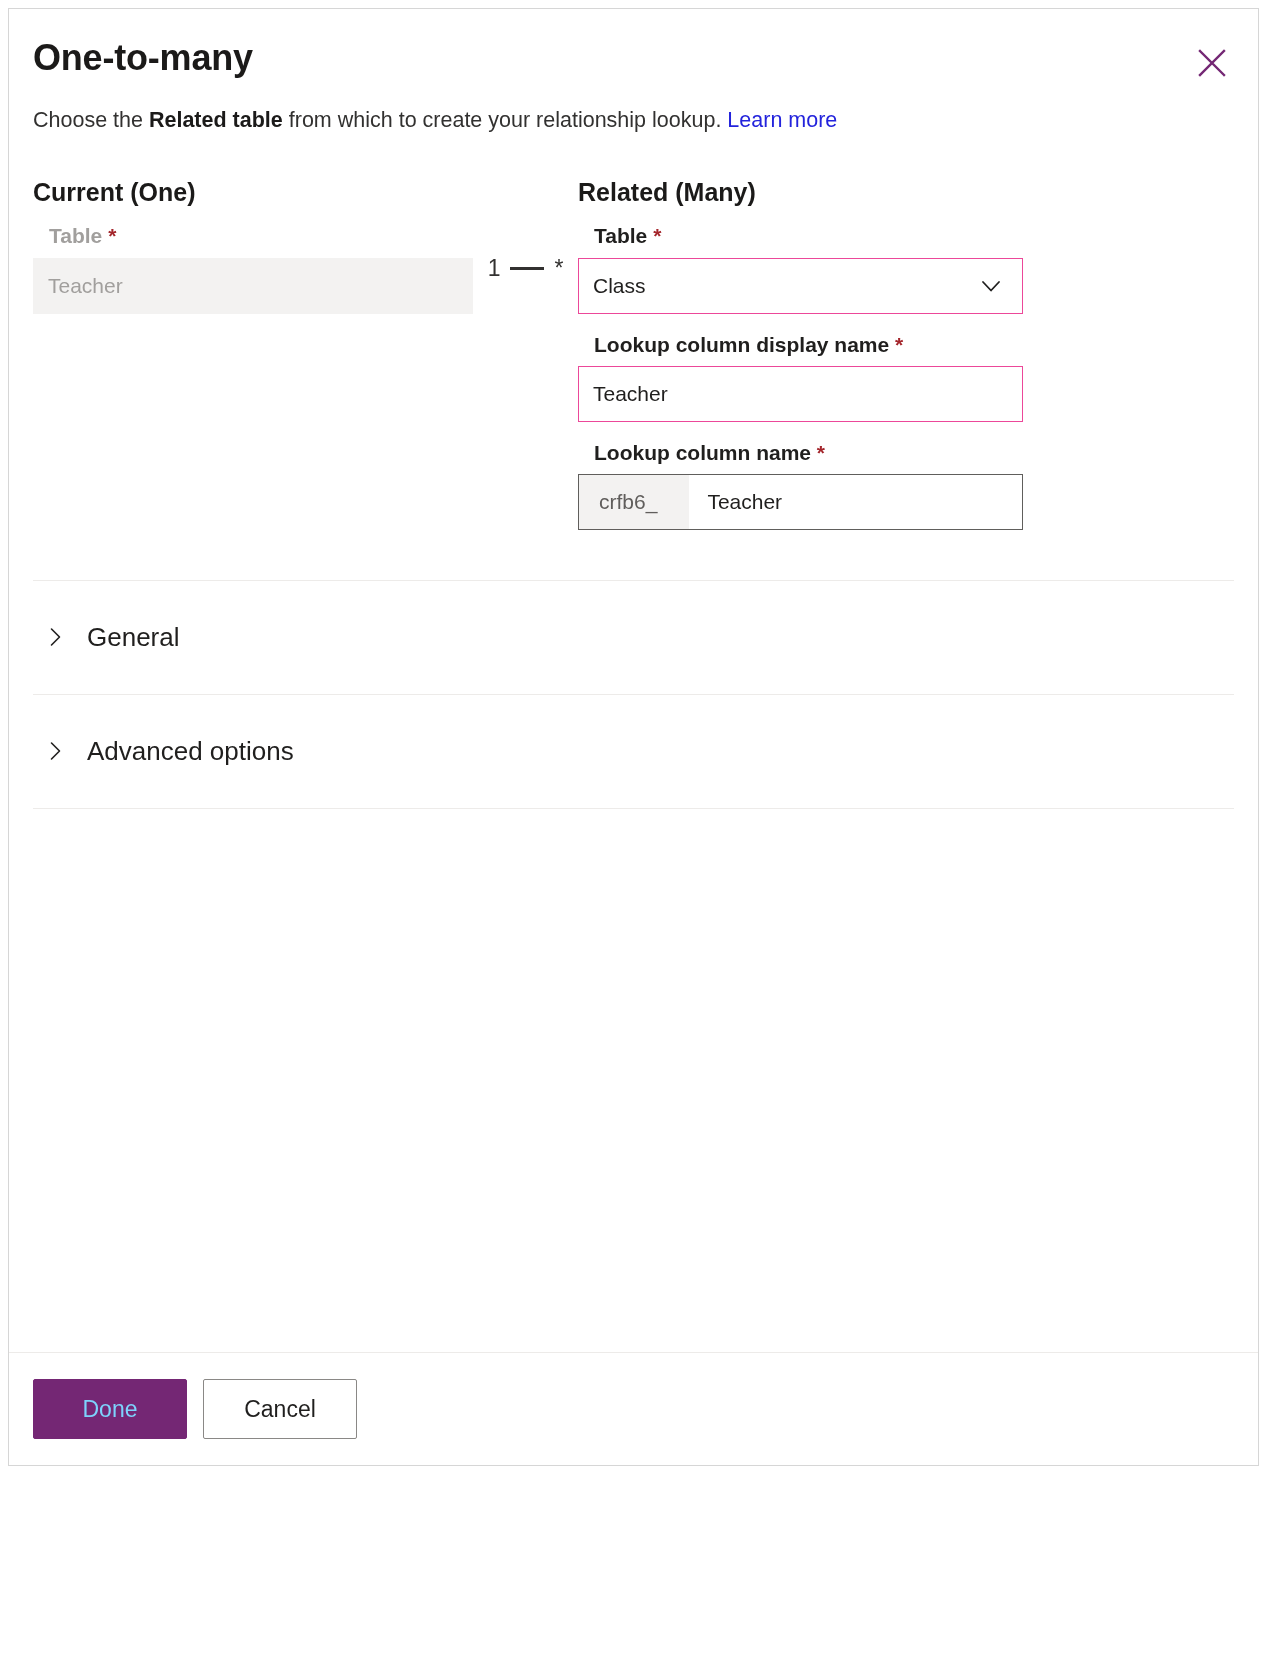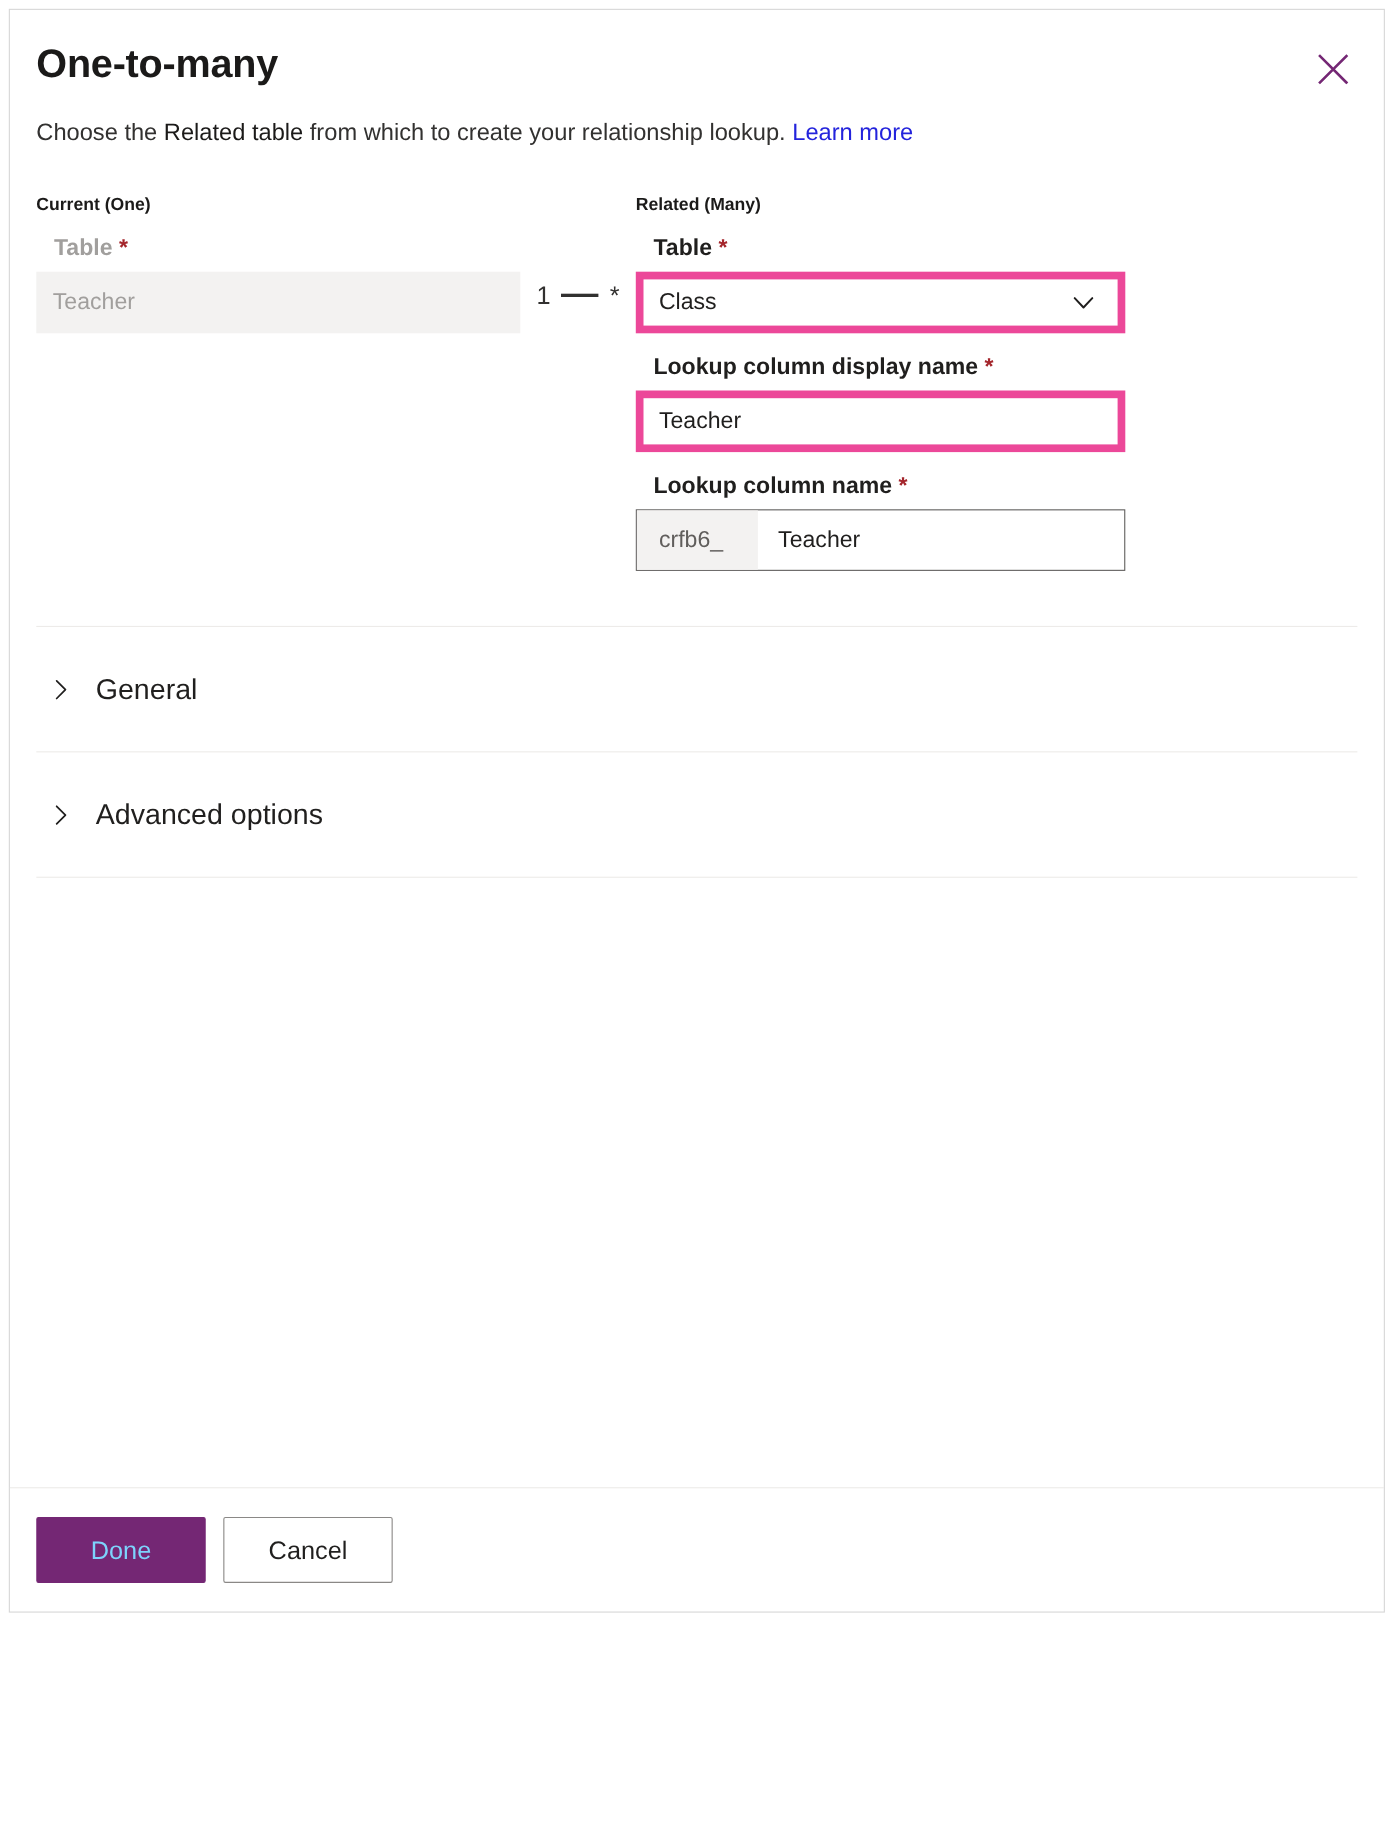--- a/index.html
+++ b/index.html
@@ -64,21 +64,21 @@
   .close-btn svg { display: block; }
 
   .subtitle {
     margin: 28px 0 0 0;
     padding: 0 24px 0 24px;
     font-size: 21.5px;
     line-height: 1.35;
     color: #323130;
     font-weight: 400;
   }
-  .subtitle b { font-weight: 400; color: #1b1a19; }
+  .subtitle b { font-weight: 700; color: #1b1a19; }
   .subtitle a {
     color: #2323dc;
     text-decoration: none;
     cursor: pointer;
   }
 
   
   .body-area {
     flex: 1 1 auto;
     padding: 0 24px;
@@ -91,42 +91,42 @@
     margin-top: 42px;
     display: flex;
     align-items: flex-start;
   }
 
   .col-left  { width: 440px; flex: 0 0 440px; }
   .col-mid   { width: 105px; flex: 0 0 105px; }
   .col-right { width: 445px; flex: 0 0 445px; }
 
   .col-heading {
-    font-size: 16px;
+    font-size: 25px;
     font-weight: 700;
     color: #1b1a19;
     margin: 0 0 16px 0;
     line-height: 1.2;
   }
 
   .fld-label {
     font-size: 21px;
     font-weight: 600;
     color: #201f1e;
     margin: 0 0 9px 16px;
     line-height: 1.2;
   }
   .fld-label.muted { color: #a19f9d; font-weight: 600; }
   .req { color: #a4262c; font-weight: 600; }
 
   .input-box {
     box-sizing: border-box;
     width: 100%;
     height: 56px;
-    border: 7px solid #ec4899;
+    border: 1px solid #ec4899;
     background: #ffffff;
     display: flex;
     align-items: center;
     font-size: 21px;
     color: #201f1e;
     padding: 0 14px;
     cursor: text;
   }
   .input-box.disabled {
     border: 1px solid transparent;

